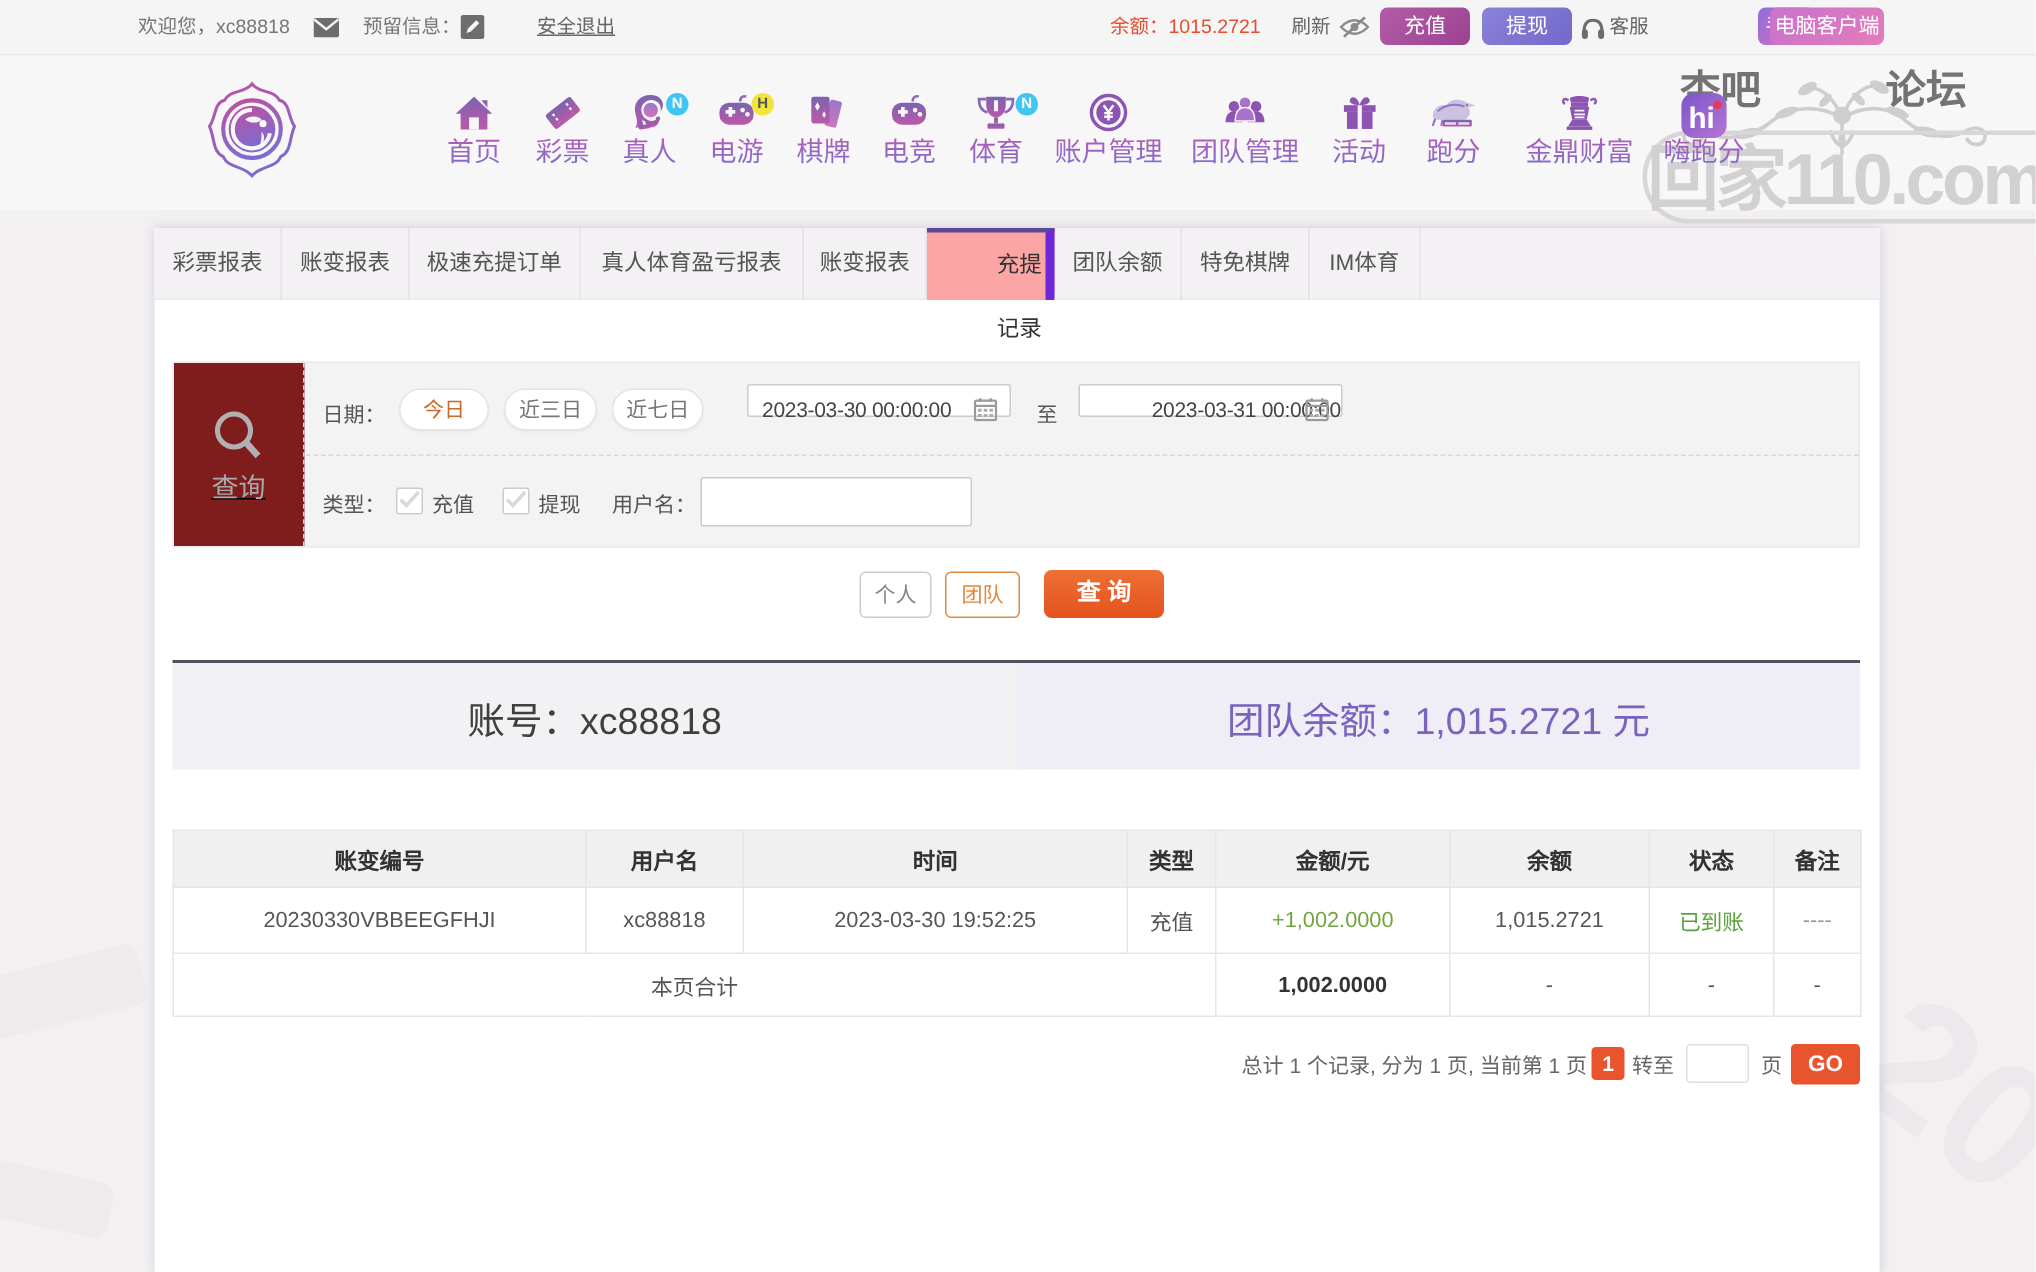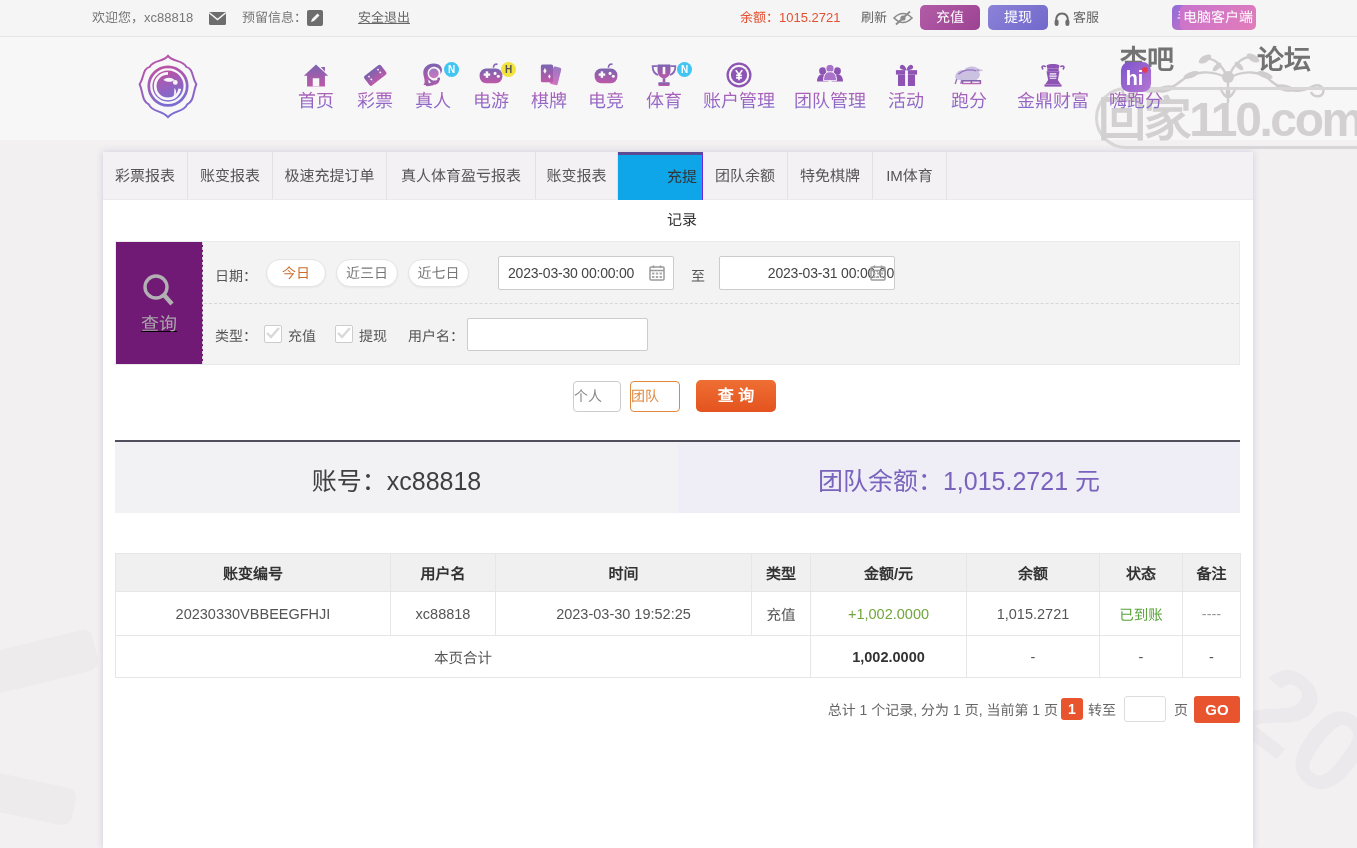--- a/index.html
+++ b/index.html
@@ -28,38 +28,38 @@
 
 .wm { position:absolute; z-index:40; color:#737373; }
 .wm-rect { position:absolute; z-index:40; left:1095px; top:87px; width:330px; height:62px; border:3px solid #d8d6d7; border-radius:32px; }
 
 
 .container { position:absolute; left:103px; top:152px; width:1150px; height:696px; background:#fff; box-shadow:0 0 7px rgba(160,150,190,.4); }
 
 
 .tabs { position:absolute; left:0; top:0; width:1150px; height:48px; background:#f3f1f3; display:flex; }
 .tab { height:48px; line-height:48px; text-align:center; font-size:15px; color:#555; border-right:1px solid #e3e1e3; border-bottom:1px solid #ebe9eb; }
-.tab.active { background:#0ea5e9; border-top:3px solid #5b4a94; line-height:43px; color:#333; border-right:1px solid #6d28d9; border-bottom:none;padding-left:44px; }
+.tab.active { background:#fca5a5; border-top:3px solid #5b4a94; line-height:43px; color:#333; border-right:6px solid #6d28d9; border-bottom:none;padding-left:44px; }
 .tabs .fill { flex:1; border-right:none; }
 
 
 .panel { position:absolute; left:12px; top:89px; width:1125px; height:124px; background:#f4f3f4; border:1px solid #ebe9eb; }
-.panel .side { position:absolute; left:0; top:0; bottom:0; width:87px; background:#701a75; border-right:1px dashed #d5d3d5; text-align:center;text-decoration:underline; }
+.panel .side { position:absolute; left:0; top:0; bottom:0; width:87px; background:#7f1d1d; border-right:1px dashed #d5d3d5; text-align:center;text-decoration:underline; }
 .panel .side .sq { margin-top:65px; font-size:18px; color:#a9a7a9; }
 .prow { position:absolute; left:88px; right:0; height:61px; }
 .prow .lb { position:absolute; font-size:14px; color:#555; }
 .pill { position:absolute; height:28px; line-height:26px; border:1px solid #e5e3e5; border-radius:14px; background:#fff; text-align:center; font-size:14px; color:#777; box-shadow:0 1px 2px rgba(0,0,0,.05); }
 .pill.on { color:#cc6a28; }
-.dinput { position:absolute; top:14px; width:176px; height:34px; background:#fff; border:1px solid #ccc; border-radius:2px; font-size:14px; color:#444; line-height:32px; padding-left:9px; letter-spacing:-0.2px; }
+.dinput { position:absolute; top:14px; width:176px; height:22px; background:#fff; border:1px solid #ccc; border-radius:2px; font-size:14px; color:#444; line-height:32px; padding-left:9px; letter-spacing:-0.2px; }
 .dinput svg { position:absolute; right:8px; top:8px; }
 .cbx { position:absolute; width:18px; height:18px; background:#fff; border:1px solid #ccc; border-radius:2px; }
 .tinput { position:absolute; width:181px; height:33px; background:#fff; border:1px solid #ccc; border-radius:2px; }
 
 
-.bmini { position:absolute; height:31px; line-height:29px; background:#fff; border:1px solid #ccc; border-radius:4px; font-size:14px; color:#888; }
+.bmini { position:absolute; height:31px; line-height:29px; text-align:center; background:#fff; border:1px solid #ccc; border-radius:4px; font-size:14px; color:#888; }
 .bquery { position:absolute; left:593px; top:228px; width:80px; height:32px; line-height:32px; text-align:center; background:linear-gradient(180deg,#ee6f33,#e4531f); border-radius:5px; color:#fff; font-size:16px; font-weight:bold; }
 
 
 .acct { position:absolute; left:12px; top:288px; width:1125px; height:73px; border-top:2px solid #51505c; }
 .acct .l { position:absolute; left:0; top:0; bottom:0; width:563px; background:#f2f1f3; text-align:center; line-height:78px; font-size:25px; color:#3f3f3f; }
 .acct .r { position:absolute; left:563px; top:0; bottom:0; right:0; background:#efedf6; text-align:center; line-height:78px; font-size:25px; color:#7a63bd; }
 
 
 table.rec { position:absolute; left:12px; top:401px; width:1125px; border-collapse:collapse; table-layout:fixed; font-size:14.5px; color:#555; }
 table.rec th, table.rec td { border:1px solid #e6e6e6; text-align:center; }

